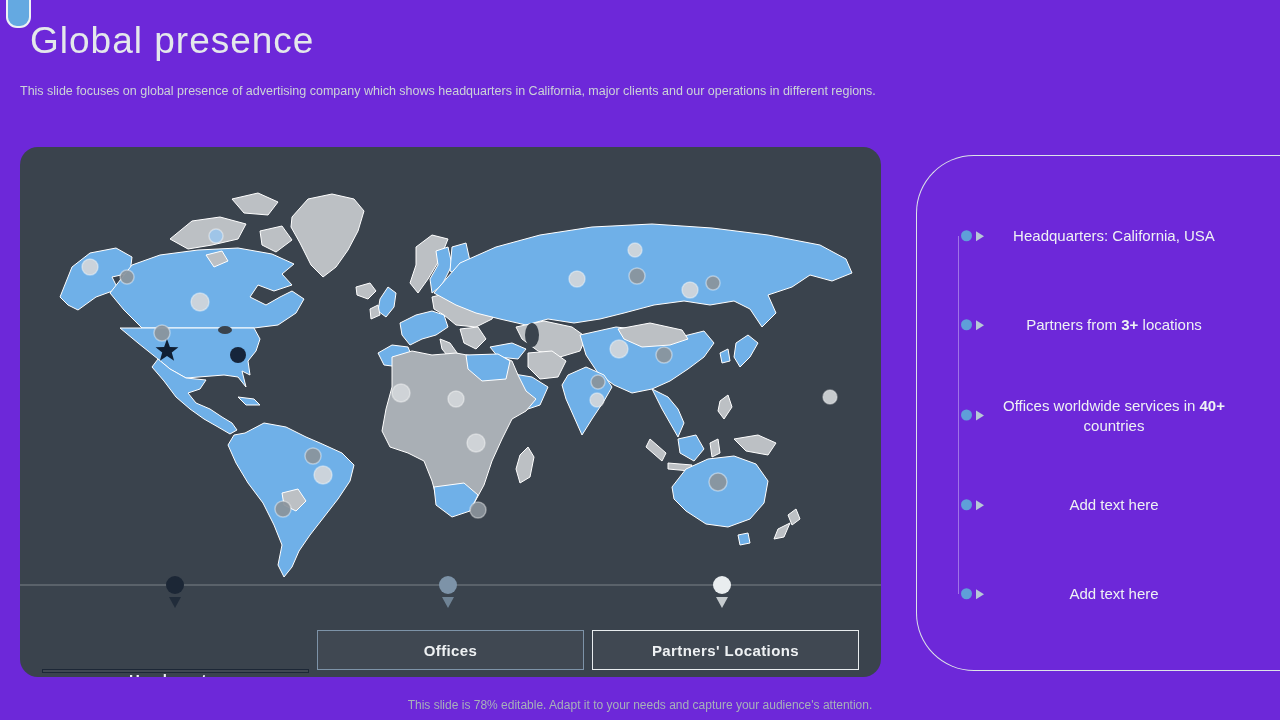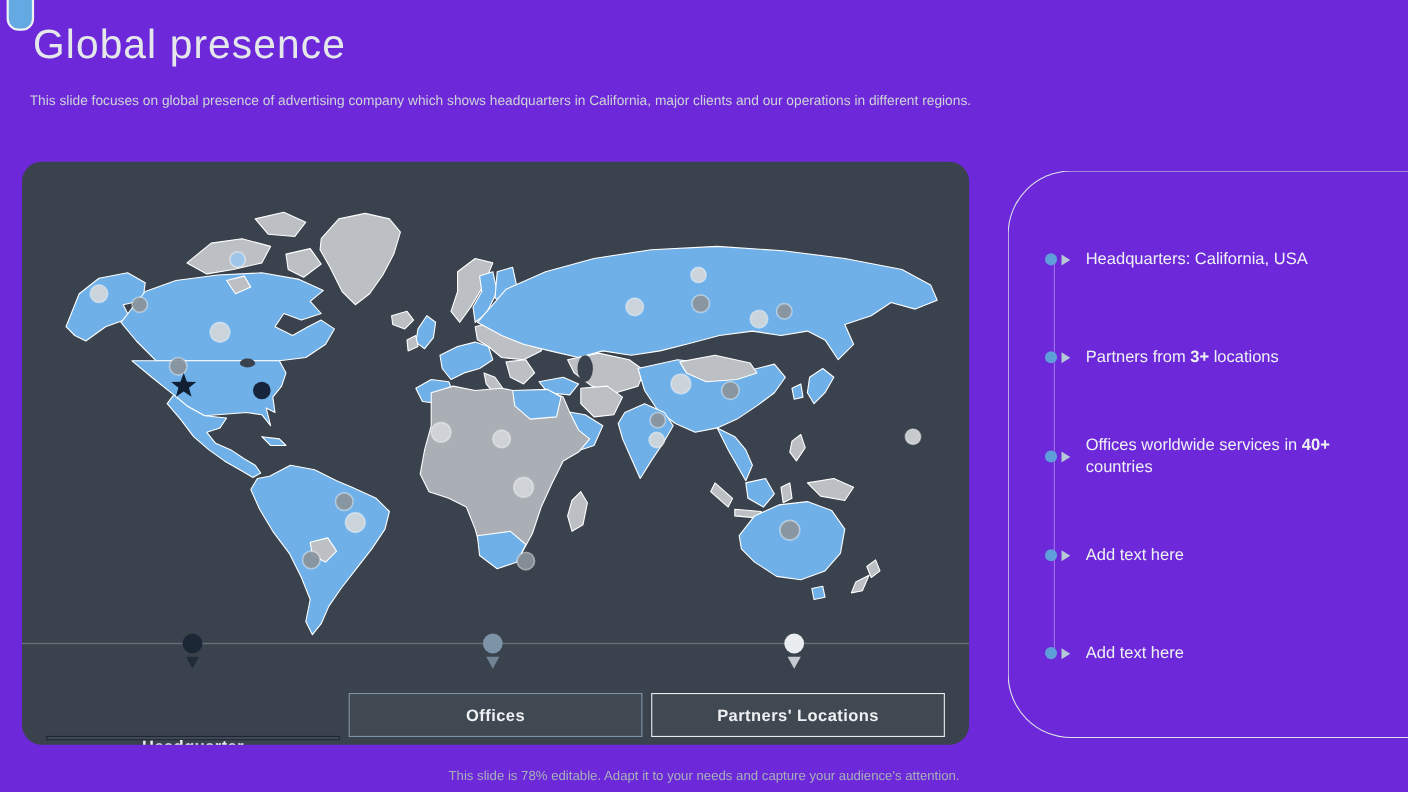--- a/index.html
+++ b/index.html
@@ -10,21 +10,21 @@
   
   .corner-tab{
     position:absolute; left:6px; top:-3px; width:21px; height:27px;
     background:#64a9e1; border:2px solid #eef2f5; border-radius:0 0 11px 11px;
   }
   .title{
     position:absolute; left:30px; top:20px; margin:0;
     font-size:37px; font-weight:400; letter-spacing:1px; color:#e4e8eb;
   }
   .subtitle{
-    position:absolute; left:27px; top:84px; margin:0; width:860px;
+    position:absolute; left:20px; top:84px; margin:0; width:860px;
     font-size:12.5px; color:#ccd3d8;
   }
   
   .map-panel{
     position:absolute; left:20px; top:147px; width:861px; height:530px;
     background:#3a434d; border-radius:18px; overflow:hidden;
   }
   .map-panel svg{position:absolute; left:0; top:0;}
   .land-blue{fill:#6fb0e8; stroke:#ffffff; stroke-width:1; stroke-linejoin:round;}
   .land-gray{fill:#bcc0c4; stroke:#ffffff; stroke-width:1; stroke-linejoin:round;}
@@ -43,22 +43,23 @@
   .info-panel{
     position:absolute; left:916px; top:155px; width:382px; height:514px;
     border:1.5px solid #dde3e8; border-right:none;
     border-radius:58px 0 0 58px;
   }
   .v-line{
     position:absolute; left:41px; top:80px; width:1px; height:358px;
     background:rgba(255,255,255,0.35);
   }
   .bullet-row{
-    position:absolute; left:33px; display:flex; align-items:center;
+    position:absolute; left:44px; display:flex; align-items:center;
     transform:translateY(-50%);
+    text-align:center;
   }
   .b-dot{
     width:11px; height:11px; border-radius:50%; background:#5f9fd9;
     flex:0 0 auto; margin-right:4px; position:relative; z-index:2;
   }
   .b-tri{
     width:0; height:0; flex:0 0 auto;
     border-left:8px solid #b6c8d6;
     border-top:5px solid transparent; border-bottom:5px solid transparent;
     margin-right:14px;

